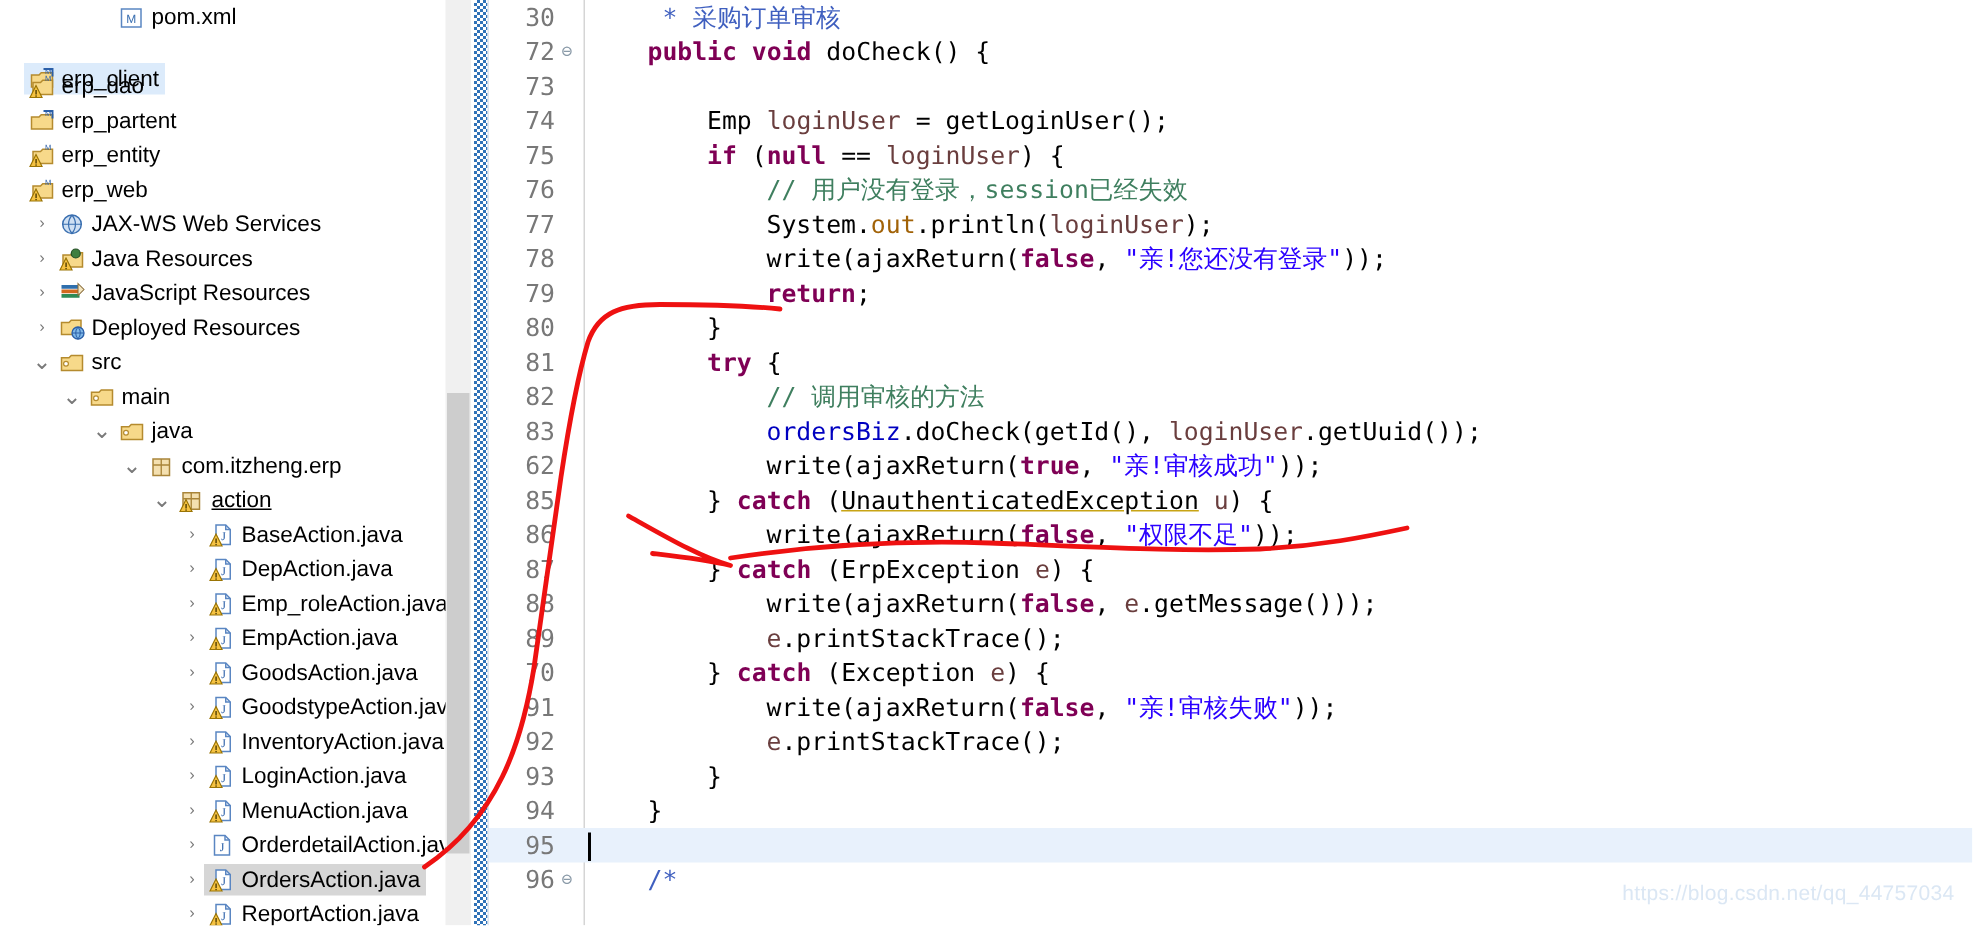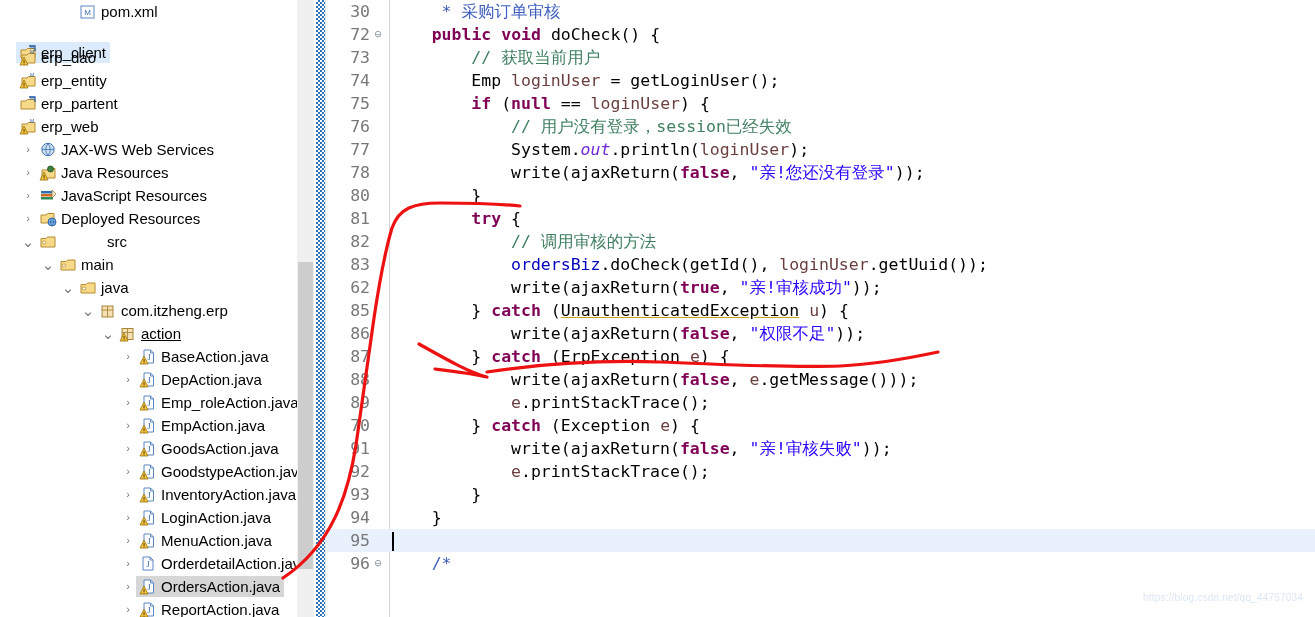--- a/index.html
+++ b/index.html
@@ -140,21 +140,21 @@
     left: 66px; top: 0;
     color: #000000;
   }
 
   
   .kw   { color: #7f0055; font-weight: bold; }
   .str  { color: #2a00ff; }
   .cmt  { color: #3f7f5f; }
   .jdoc { color: #3f5fbf; }
   .fld  { color: #0000c0; }
-  .sfld { color: #6d28d9; font-style: italic; }
+  .sfld { color: #a16207; }
   .loc  { color: #6a3e3e; }
   .warnu { text-decoration: underline; text-decoration-color: #c8a415; }
 
   
   #caret {
     position: absolute;
     left: 66px;
     width: 2px; height: 19px;
     background: #000;
     top: 3px;
@@ -165,21 +165,21 @@
     position: absolute;
     left: 0; top: 0;
     width: 1315px; height: 617px;
     pointer-events: none;
   }
   
   #watermark {
     position: absolute;
     right: 12px;
     bottom: 14px;
-    font-size: 10px;
+    font-size: 14px;
     color: #dbe7f4;
     font-family: "Liberation Sans", sans-serif;
     letter-spacing: 0.2px;
     white-space: nowrap;
   }
 </style>
 </head>
 <body>
 
 <div id="app">
@@ -224,55 +224,55 @@
               </svg>
             </span>
             <span>erp_dao</span>
           </span>
         </div>
         <div class="tree-row" style="padding-left: 0px;">
           <span class="arrow none"></span>
           <span class="tree-label" style="display: inline-flex; align-items: center;">
             <span class="ico" style="vertical-align: middle;">
               <svg width="18" height="17" viewBox="0 0 18 17">
-                <path d="M3 6 L8 6 L9.5 4.5 L16 4.5 L16 14 L3 14 Z" fill="#f7d98a" stroke="#b58b2e" stroke-width="1"></path>
-                <text x="11" y="5" font-size="5" fill="#2b5fa8" font-family="Liberation Sans">M</text>
-                <path d="M1 16 L5 8 L9 16 Z" fill="#f5c242" stroke="#9a7405" stroke-width="0.8"></path>
-                <rect x="4.6" y="11" width="0.9" height="3" fill="#4a3800"></rect>
-                <rect x="4.6" y="14.6" width="0.9" height="0.9" fill="#4a3800"></rect>
-              </svg>
-            </span>
-            <span>erp_entity</span>
-          </span>
-        </div>
-        <div class="tree-row" style="padding-left: 0px;">
-          <span class="arrow none"></span>
-          <span class="tree-label" style="display: inline-flex; align-items: center;">
-            <span class="ico" style="vertical-align: middle;">
-              <svg width="18" height="17" viewBox="0 0 18 17">
                 <path d="M2 6 L7 6 L8.5 4.5 L16 4.5 L16 14 L2 14 Z" fill="#f7d98a" stroke="#b58b2e" stroke-width="1"></path>
                 <path d="M10 2 L16 2 L16 7" fill="none" stroke="#2b5fa8" stroke-width="1.3"></path>
                 <text x="11" y="5" font-size="5" fill="#2b5fa8" font-family="Liberation Sans">M</text>
               </svg>
             </span>
             <span>erp_partent</span>
           </span>
         </div>
         <div class="tree-row" style="padding-left: 0px;">
           <span class="arrow none"></span>
           <span class="tree-label" style="display: inline-flex; align-items: center;">
             <span class="ico" style="vertical-align: middle;">
               <svg width="18" height="17" viewBox="0 0 18 17">
                 <path d="M3 6 L8 6 L9.5 4.5 L16 4.5 L16 14 L3 14 Z" fill="#f7d98a" stroke="#b58b2e" stroke-width="1"></path>
                 <text x="11" y="5" font-size="5" fill="#2b5fa8" font-family="Liberation Sans">M</text>
                 <path d="M1 16 L5 8 L9 16 Z" fill="#f5c242" stroke="#9a7405" stroke-width="0.8"></path>
                 <rect x="4.6" y="11" width="0.9" height="3" fill="#4a3800"></rect>
                 <rect x="4.6" y="14.6" width="0.9" height="0.9" fill="#4a3800"></rect>
               </svg>
             </span>
+            <span>erp_entity</span>
+          </span>
+        </div>
+        <div class="tree-row" style="padding-left: 0px;">
+          <span class="arrow none"></span>
+          <span class="tree-label" style="display: inline-flex; align-items: center;">
+            <span class="ico" style="vertical-align: middle;">
+              <svg width="18" height="17" viewBox="0 0 18 17">
+                <path d="M3 6 L8 6 L9.5 4.5 L16 4.5 L16 14 L3 14 Z" fill="#f7d98a" stroke="#b58b2e" stroke-width="1"></path>
+                <text x="11" y="5" font-size="5" fill="#2b5fa8" font-family="Liberation Sans">M</text>
+                <path d="M1 16 L5 8 L9 16 Z" fill="#f5c242" stroke="#9a7405" stroke-width="0.8"></path>
+                <rect x="4.6" y="11" width="0.9" height="3" fill="#4a3800"></rect>
+                <rect x="4.6" y="14.6" width="0.9" height="0.9" fill="#4a3800"></rect>
+              </svg>
+            </span>
             <span>erp_web</span>
           </span>
         </div>
         <div class="tree-row" style="padding-left: 20px;">
           <span class="arrow">›</span>
           <span class="tree-label" style="display: inline-flex; align-items: center;">
             <span class="ico" style="vertical-align: middle;">
               <svg width="18" height="17" viewBox="0 0 18 17">
                 <circle cx="9" cy="8.5" r="6.2" fill="#cfe0f3" stroke="#3a6fb0" stroke-width="1"></circle>
                 <path d="M3 8.5 h12 M9 2.5 a9 9 0 0 1 0 12 a9 9 0 0 1 0 -12" fill="none" stroke="#3a6fb0" stroke-width="0.8"></path>
@@ -291,21 +291,21 @@
                 <path d="M1 16 L5 8 L9 16 Z" fill="#f5c242" stroke="#9a7405" stroke-width="0.8"></path>
                 <rect x="4.6" y="11" width="0.9" height="3" fill="#4a3800"></rect>
                 <rect x="4.6" y="14.6" width="0.9" height="0.9" fill="#4a3800"></rect>
               </svg>
             </span>
             <span>Java Resources</span>
           </span>
         </div>
         <div class="tree-row" style="padding-left: 20px;">
           <span class="arrow">›</span>
-          <span class="tree-label" style="display: inline-flex; align-items: center;">
+          <span class="tree-label" style="display: inline-flex; ">
             <span class="ico" style="vertical-align: middle;">
               <svg width="18" height="17" viewBox="0 0 18 17">
                 <rect x="2" y="10" width="12" height="2.5" fill="#2e8b57"></rect>
                 <rect x="2" y="7" width="12" height="2.5" fill="#d2691e"></rect>
                 <rect x="2" y="4" width="12" height="2.5" fill="#2f6fad"></rect>
                 <path d="M13 3 L17 7 L13 11 Z" fill="#f4e6c0" stroke="#8a6d3b" stroke-width="0.7"></path>
               </svg>
             </span>
             <span>JavaScript Resources</span>
           </span>
@@ -318,21 +318,21 @@
                 <path d="M2 5 L7 5 L8.5 3.5 L15 3.5 L15 13 L2 13 Z" fill="#f7d98a" stroke="#b58b2e" stroke-width="1"></path>
                 <circle cx="13" cy="12" r="4" fill="#7fb8e8" stroke="#2b5fa8" stroke-width="0.9"></circle>
                 <path d="M9 12 h8 M13 8 a6 6 0 0 1 0 8 a6 6 0 0 1 0 -8" fill="none" stroke="#2b5fa8" stroke-width="0.7"></path>
               </svg>
             </span>
             <span>Deployed Resources</span>
           </span>
         </div>
         <div class="tree-row" style="padding-left: 20px;">
           <span class="arrow" style="font-size: 15px; line-height: 15px;">⌄</span>
-          <span class="tree-label" style="display: inline-flex; align-items: center; gap: 46px;">
+          <span class="tree-label" style="display: inline-flex; align-items: center;">
             <span class="ico" style="vertical-align: middle;">
               <svg width="18" height="17" viewBox="0 0 18 17">
                 <path d="M2 5.5 L7 5.5 L8.5 4 L16 4 L16 14 L2 14 Z" fill="#f7d98a" stroke="#b58b2e" stroke-width="1"></path>
                 <circle cx="5" cy="9.5" r="1.6" fill="#ffffff" stroke="#b58b2e" stroke-width="0.8"></circle>
               </svg>
             </span>
             <span>src</span>
           </span>
         </div>
         <div class="tree-row" style="padding-left: 40px;">
@@ -581,26 +581,27 @@
     </div>
   </div>
 
   <div id="fold-strip"></div>
 
   <div id="editor">
     <div class="gutter-sep"></div>
     <div id="code-body">
         <div class="code-line"><span class="lineno">30</span><span class="code-text" style="padding-left: 49.6px;"><span class="jdoc">* 采购订单审核</span></span></div>
         <div class="code-line"><span class="lineno">72</span><span class="fold">⊖</span><span class="code-text" style="padding-left: 39.68px;"><span class="kw">public</span><span> </span><span class="kw">void</span><span> doCheck() {</span></span></div>
-        <div class="code-line"><span class="lineno">73</span><span class="code-text" style="padding-left: 79.36px;"><span class="cmt">// 获取当前用户</span></span></div>
+        <div class="code-line"><span class="lineno">73</span></div>
         <div class="code-line"><span class="lineno">74</span><span class="code-text" style="padding-left: 79.36px;"><span>Emp </span><span class="loc">loginUser</span><span> = getLoginUser();</span></span></div>
         <div class="code-line"><span class="lineno">75</span><span class="code-text" style="padding-left: 79.36px;"><span class="kw">if</span><span> (</span><span class="kw">null</span><span> == </span><span class="loc">loginUser</span><span>) {</span></span></div>
         <div class="code-line"><span class="lineno">76</span><span class="code-text" style="padding-left: 119.04px;"><span class="cmt">// 用户没有登录，session已经失效</span></span></div>
         <div class="code-line"><span class="lineno">77</span><span class="code-text" style="padding-left: 119.04px;"><span>System.</span><span class="sfld">out</span><span>.println(</span><span class="loc">loginUser</span><span>);</span></span></div>
         <div class="code-line"><span class="lineno">78</span><span class="code-text" style="padding-left: 119.04px;"><span>write(ajaxReturn(</span><span class="kw">false</span><span>, </span><span class="str">"亲!您还没有登录"</span><span>));</span></span></div>
+        <div class="code-line"><span class="lineno">79</span><span class="code-text" style="padding-left: 119.04px;"><span class="kw">return</span><span>;</span></span></div>
         <div class="code-line"><span class="lineno">80</span><span class="code-text" style="padding-left: 79.36px;"><span>}</span></span></div>
         <div class="code-line"><span class="lineno">81</span><span class="code-text" style="padding-left: 79.36px;"><span class="kw">try</span><span> {</span></span></div>
         <div class="code-line"><span class="lineno">82</span><span class="code-text" style="padding-left: 119.04px;"><span class="cmt">// 调用审核的方法</span></span></div>
         <div class="code-line"><span class="lineno">83</span><span class="code-text" style="padding-left: 119.04px;"><span class="fld">ordersBiz</span><span>.doCheck(getId(), </span><span class="loc">loginUser</span><span>.getUuid());</span></span></div>
         <div class="code-line"><span class="lineno">62</span><span class="code-text" style="padding-left: 119.04px;"><span>write(ajaxReturn(</span><span class="kw">true</span><span>, </span><span class="str">"亲!审核成功"</span><span>));</span></span></div>
         <div class="code-line"><span class="lineno">85</span><span class="code-text" style="padding-left: 79.36px;"><span>} </span><span class="kw">catch</span><span> (</span><span class="warnu">UnauthenticatedException</span><span> </span><span class="loc">u</span><span>) {</span></span></div>
         <div class="code-line"><span class="lineno">86</span><span class="code-text" style="padding-left: 119.04px;"><span>write(ajaxReturn(</span><span class="kw">false</span><span>, </span><span class="str">"权限不足"</span><span>));</span></span></div>
         <div class="code-line"><span class="lineno">87</span><span class="code-text" style="padding-left: 79.36px;"><span>} </span><span class="kw">catch</span><span> (ErpException </span><span class="loc">e</span><span>) {</span></span></div>
         <div class="code-line"><span class="lineno">88</span><span class="code-text" style="padding-left: 119.04px;"><span>write(ajaxReturn(</span><span class="kw">false</span><span>, </span><span class="loc">e</span><span>.getMessage()));</span></span></div>
         <div class="code-line"><span class="lineno">89</span><span class="code-text" style="padding-left: 119.04px;"><span class="loc">e</span><span>.printStackTrace();</span></span></div>

